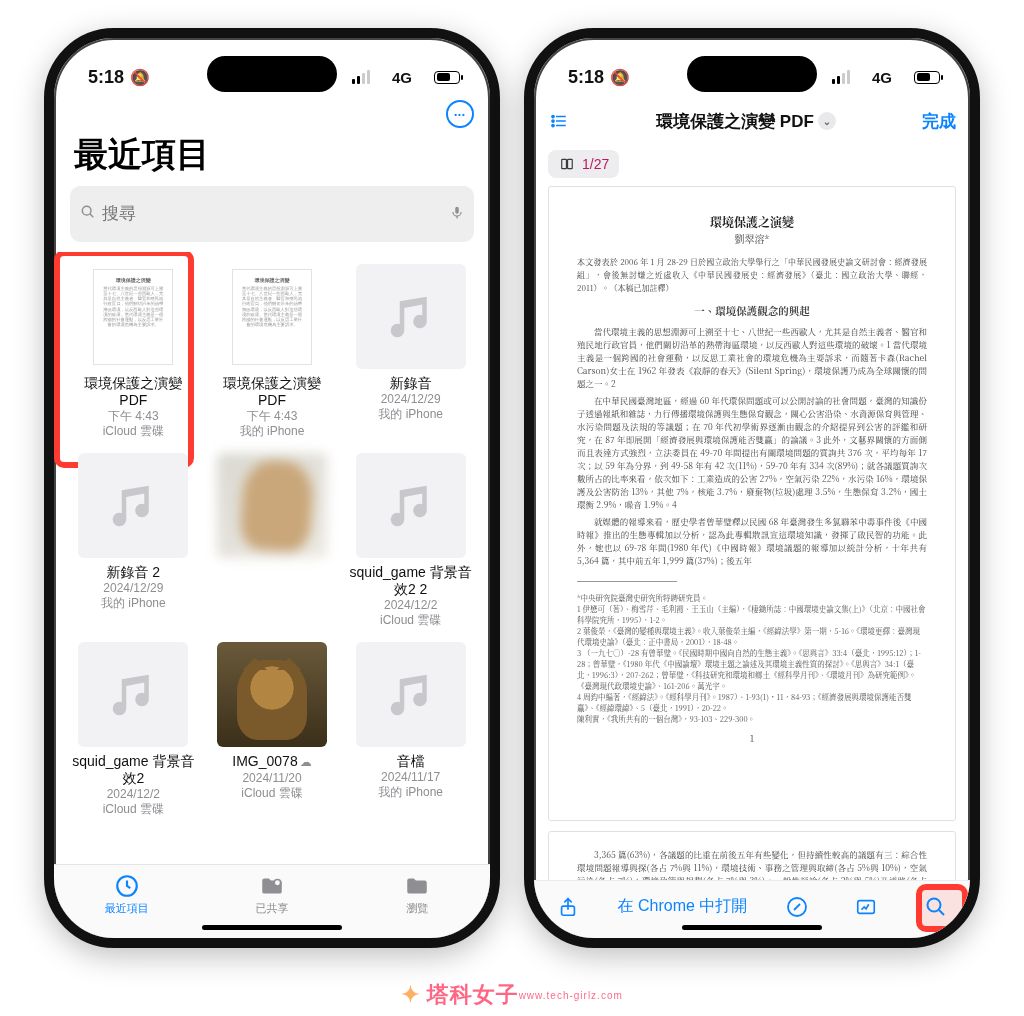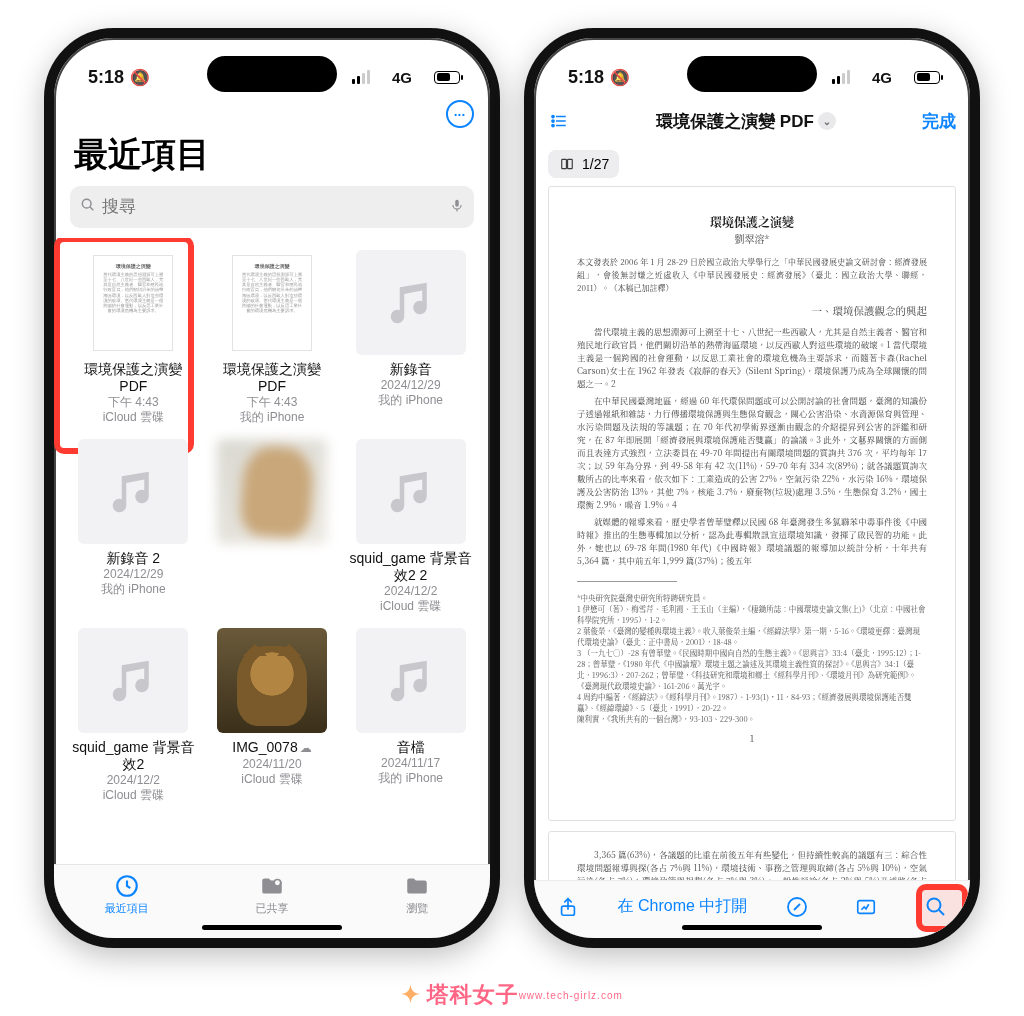--- a/index.html
+++ b/index.html
@@ -46,21 +46,21 @@
   .battery .shell::after{content:""; position:absolute; right:-4px; top:3px; width:2.5px; height:5px; background:#000; border-radius:1px;}
   .battery .level{ position:absolute; left:1.5px; top:1.5px; bottom:1.5px; width:55%; background:#000; border-radius:2px;}
   .mute-icon{ display:inline-block; font-size:16px; opacity:.9;}
   .screen { position:absolute; top:60px; left:0; right:0; bottom:0; display:flex; flex-direction:column;}
 
   
   .files-top{ padding: 2px 16px 4px; display:flex; justify-content:flex-end;}
   .more-btn{ width:28px; height:28px; border:2px solid #0a84ff; color:#0a84ff; border-radius:50%; display:flex; align-items:center; justify-content:center; font-weight:700; letter-spacing:1px; font-size:8px;}
   .files-title{ font-size:34px; font-weight:700; padding:0 20px 8px;}
   .searchbar{
-    margin:0 16px 10px; height:42px; background:#eeeeef; border-radius:10px;
+    margin:0 16px 10px; height:56px; background:#eeeeef; border-radius:10px;
     display:flex; align-items:center; padding:0 10px; color:#8e8e93;
   }
   .searchbar .mag{margin-right:6px;}
   .searchbar input{ flex:1; border:0; background:transparent; font-size:17px; color:#8e8e93; outline:none;}
   .grid{
     padding: 10px 14px 0; display:grid; grid-template-columns: repeat(3,1fr);
     column-gap:8px; row-gap:10px; overflow:hidden;
   }
   .cell{ text-align:center; padding:2px 4px;}
   .thumb{
@@ -90,31 +90,31 @@
   .tab.active{ color:#0a84ff;}
   .home-ind{ position:absolute; bottom:8px; left:50%; transform:translateX(-50%); width:140px; height:5px; background:#000; border-radius:3px;}
 
   
   .pdf-nav{ height:46px; display:flex; align-items:center; justify-content:space-between; padding:0 14px;}
   .nav-btn{ color:#0a84ff; font-size:17px; display:flex; align-items:center; gap:2px;}
   .pdf-title-wrap{ flex:1; text-align:center; font-size:17px; font-weight:600; color:#111; display:flex; align-items:center; justify-content:center; gap:4px;}
   .chev-badge{ width:18px; height:18px; border-radius:50%; background:#e9e9eb; display:inline-flex; align-items:center; justify-content:center; font-size:10px; color:#6b6b6f;}
   .page-chip{
     margin:6px 14px 8px; display:inline-flex; align-items:center; gap:6px;
-    background:#ededef; border-radius:8px; padding:6px 10px; font-size:14px; color:#000000; font-weight:500;
+    background:#ededef; border-radius:8px; padding:6px 10px; font-size:14px; color:#be185d; font-weight:500;
   }
   .pdf-scroll{ flex:1; overflow:hidden; padding:0 14px;}
   .pdf-page{
     width:100%; height:635px; background:#fff; border:1px solid #e0e0e2; border-radius:3px;
     padding:22px 28px; font-size:8.5px; line-height:13px; color:#454545; position:relative;
     font-family: "Songti TC","PMingLiU","Noto Serif CJK TC",serif;
   }
   .pdf-page h2{ text-align:center; font-size:12px; font-weight:700; margin:6px 0 4px; color:#222;}
   .pdf-page .author{ text-align:center; font-size:10px; margin-bottom:10px;}
-  .pdf-page .sect{ text-align:right; font-weight:400; font-size:10.5px; margin:10px 0 8px;}
+  .pdf-page .sect{ text-align:center; font-weight:700; font-size:10.5px; margin:10px 0 8px;}
   .pdf-page p{ text-indent:2em; margin-bottom:4px; text-align:justify;}
   .pdf-page .foot{ margin-top:10px; font-size:7.5px; line-height:11px; color:#555;}
   .pdf-page2{
     margin-top:10px; width:100%; height:140px; background:#fff; border:1px solid #e0e0e2; border-radius:3px;
     padding:16px 28px 0; font-size:8.5px; line-height:13px; color:#454545;
     font-family: "Songti TC","PMingLiU","Noto Serif CJK TC",serif;
   }
   .pdf-page2 p{ text-indent:2em; text-align:justify; margin-bottom:4px;}
   .pdf-toolbar{
     height:58px; border-top:1px solid #ececee; display:flex; align-items:center; justify-content:space-between;

